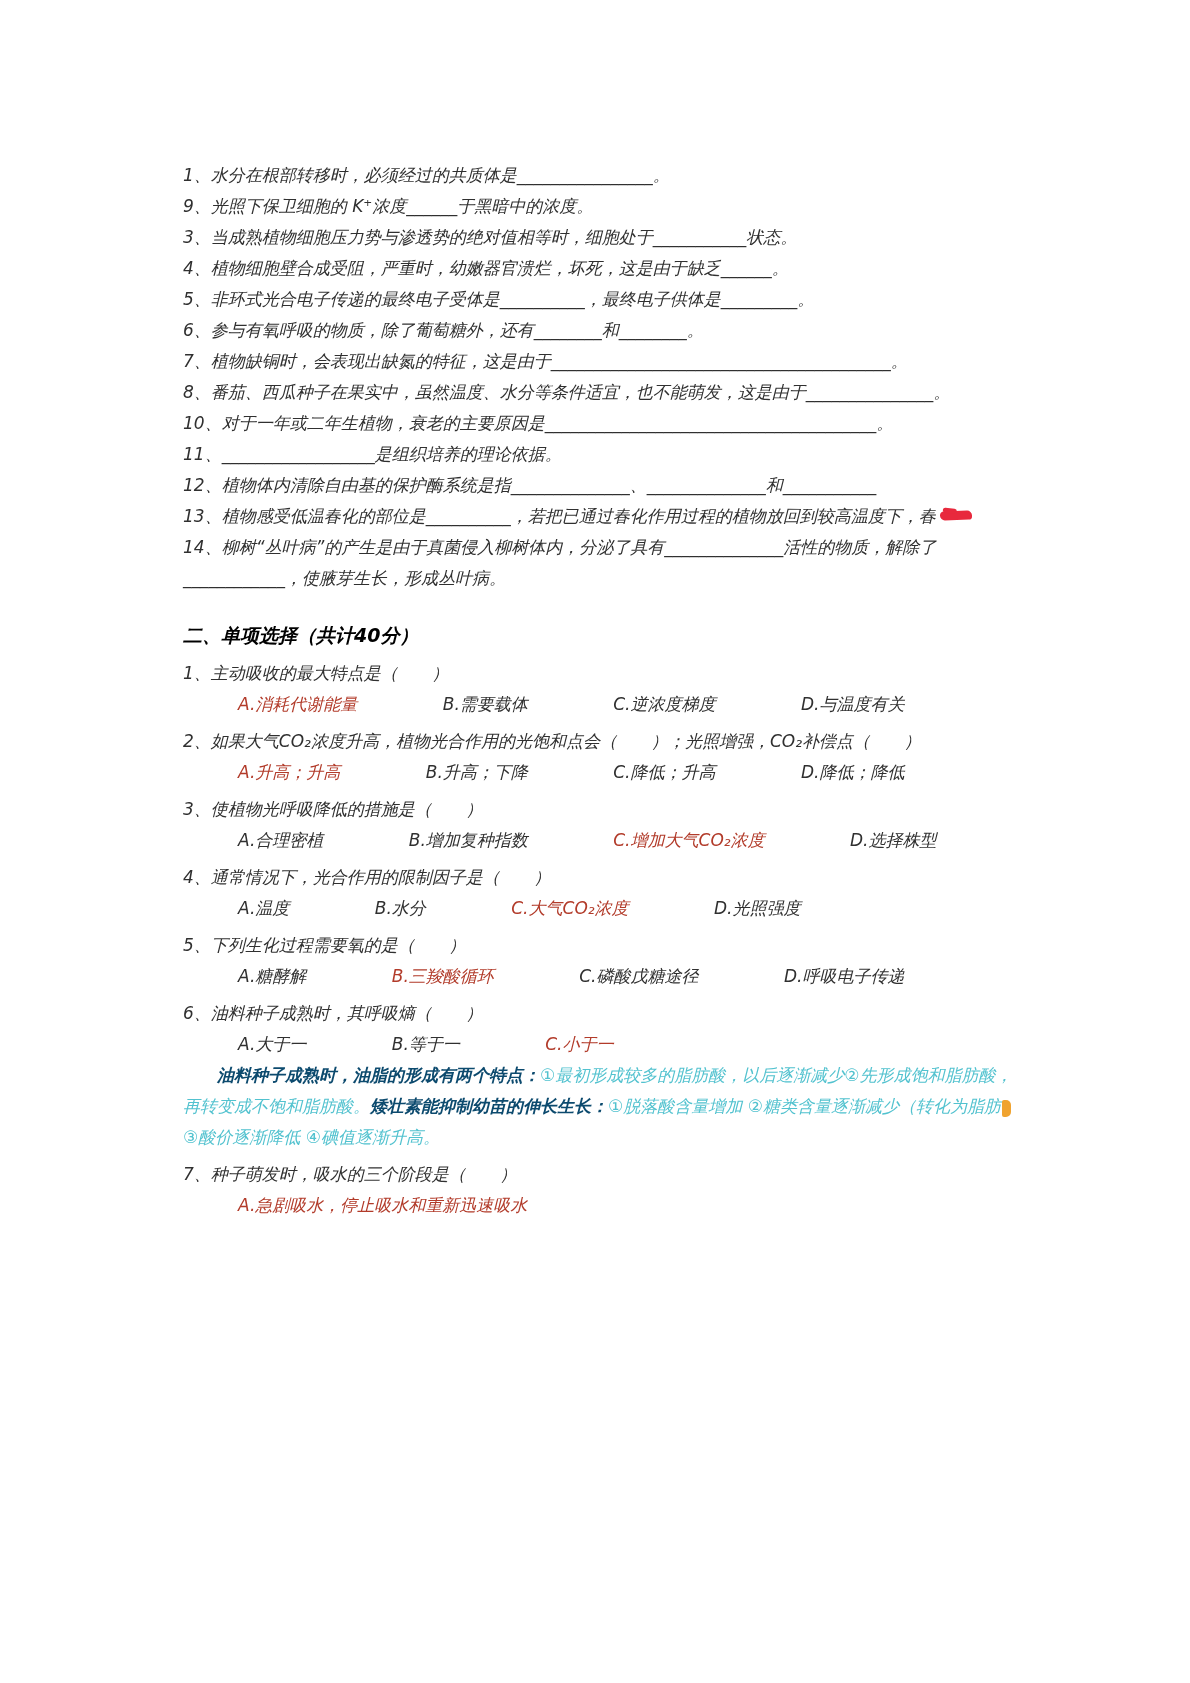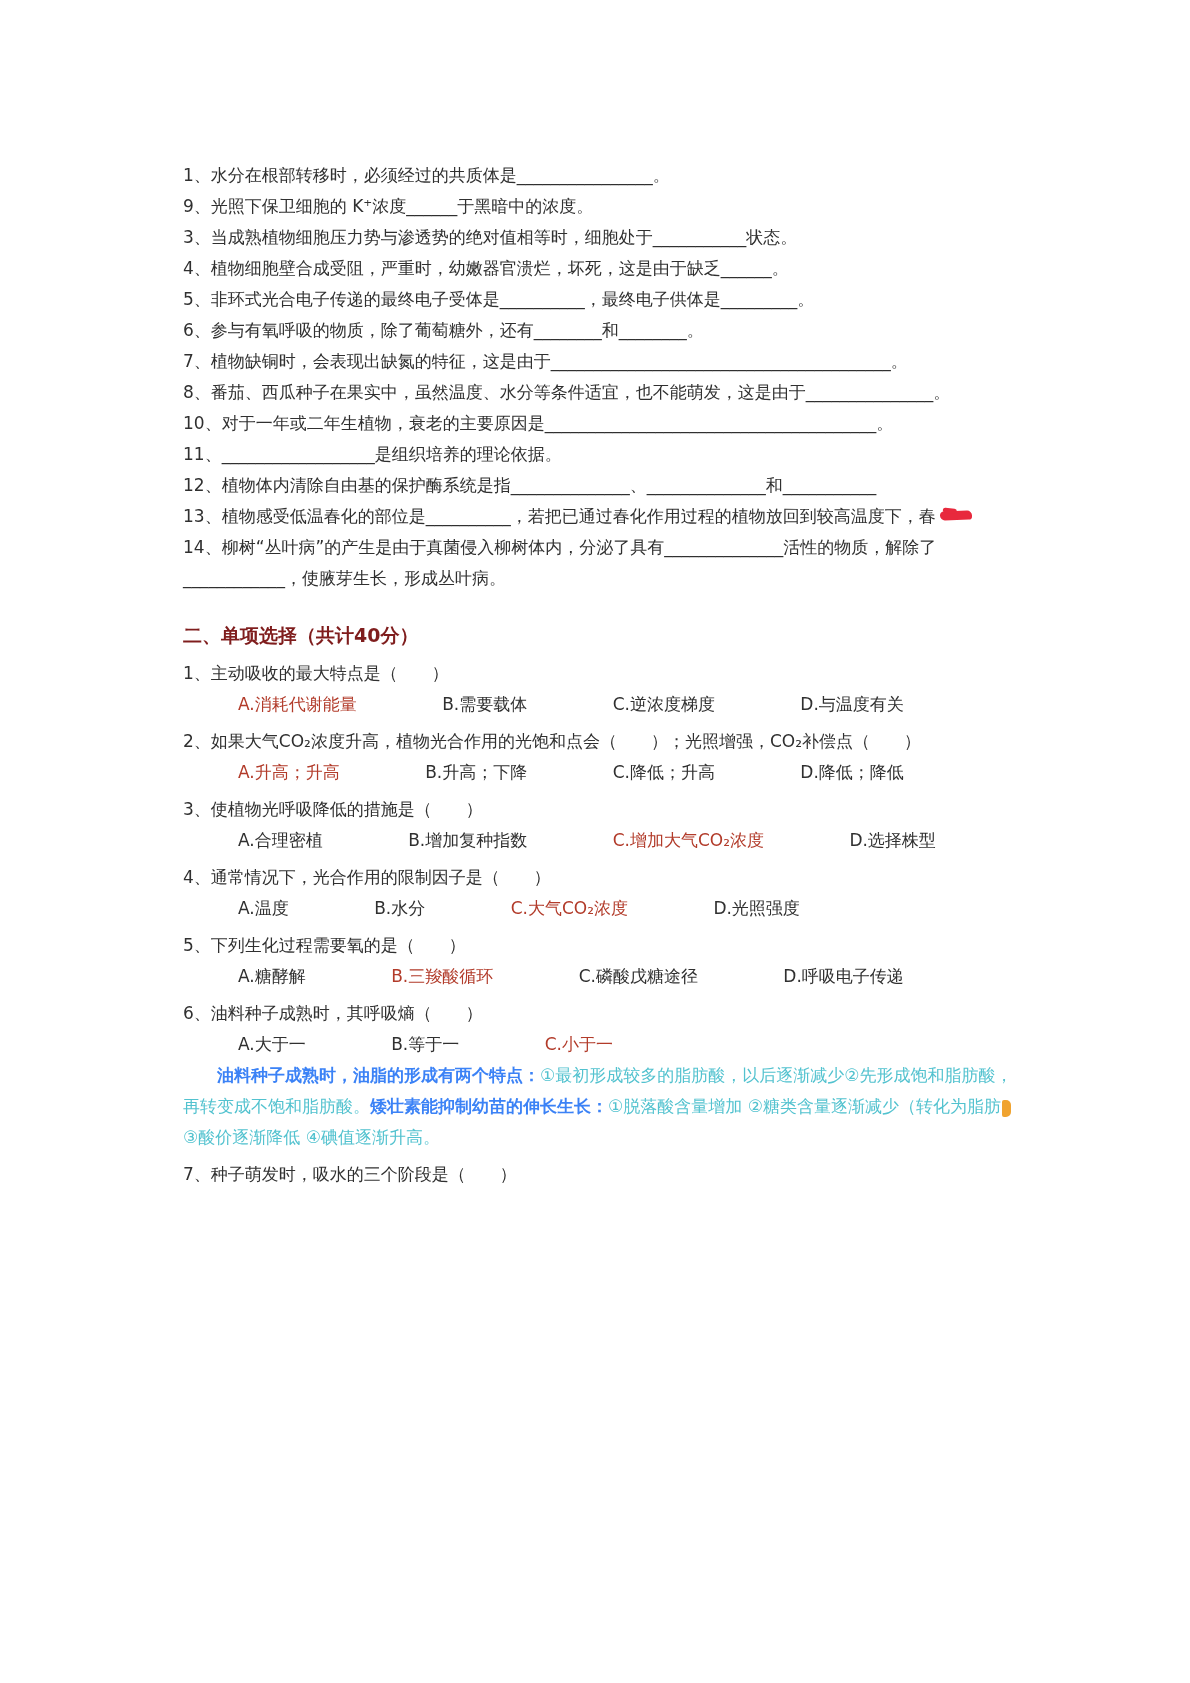--- a/index.html
+++ b/index.html
@@ -8,41 +8,42 @@
     background:#ffffff;
     font-family:"DejaVu Sans","Liberation Sans",sans-serif;
     position:relative;
     color:#303030;
   }
   .doc-page{
     position:absolute;
     left:183px;
     top:160px;
     width:830px;
+    font-style:italic;
   }
   .line{
     font-size:17px;
     line-height:31px;
     white-space:nowrap;
     color:#303030;
   }
   .mc-heading{
     font-size:19px;
     font-weight:bold;
-    color:#7f1d1d;
+    color:#000000;
     margin:24px 0 6px 0;
     line-height:34px;
   }
   .stem{margin-top:6px;}
   .opts{padding-left:15px;}
   .opt{display:inline-block;margin-right:40px;margin-left:40px;}
   .red{color:#b23b2a;}
   .note .line{white-space:nowrap;}
   .note-line{color:#52c2cf;}
-  .note-bold{color:#3b82f6;font-weight:bold;}
+  .note-bold{color:#0c4a6e;font-weight:bold;}
   .indent{padding-left:34px;}
   .scribble{
     display:inline-block;
     width:32px;height:9px;
     background:#e8293d;
     border-radius:5px 6px 4px 6px;
     margin-left:4px;
     transform:rotate(-2deg);
     vertical-align:baseline;
     position:relative;top:-2px;
@@ -147,15 +148,18 @@
       </div>
       <div class="line note-line">
         <span>再转变成不饱和脂肪酸。</span><span class="note-bold">矮壮素能抑制幼苗的伸长生长：</span><span>①脱落酸含量增加 ②糖类含量逐渐减少（转化为脂肪</span><span class="cursor-mark"></span>
       </div>
       <div class="line note-line">
         <span>③酸价逐渐降低 ④碘值逐渐升高。</span>
       </div>
     </div>
 
     <div class="line stem">7、种子萌发时，吸水的三个阶段是（　　）</div>
+    <div class="line opts">
+      <span class="opt red">A.急剧吸水，停止吸水和重新迅速吸水</span>
+    </div>
 
   </section>
 </div>
 
 </body></html>

